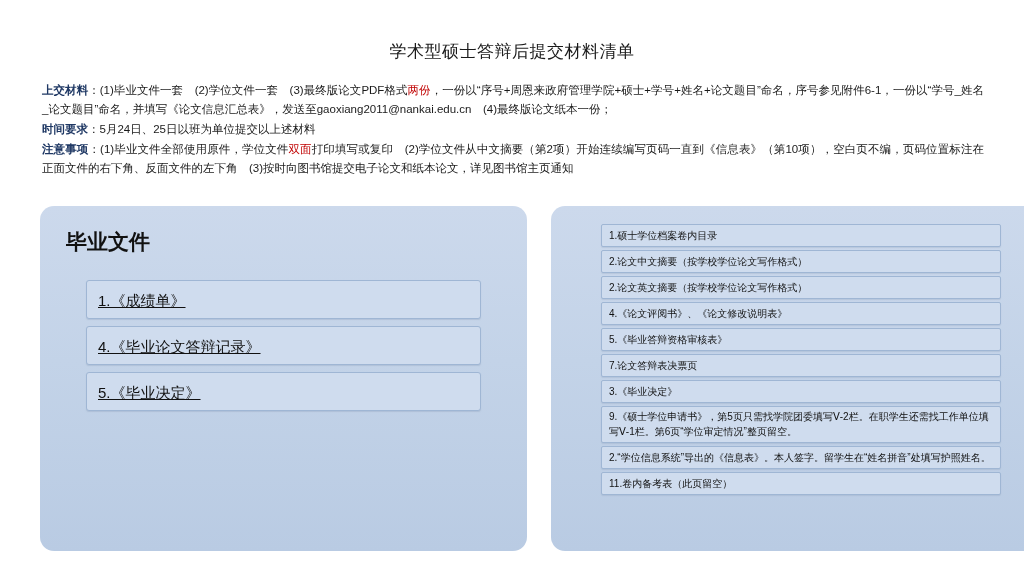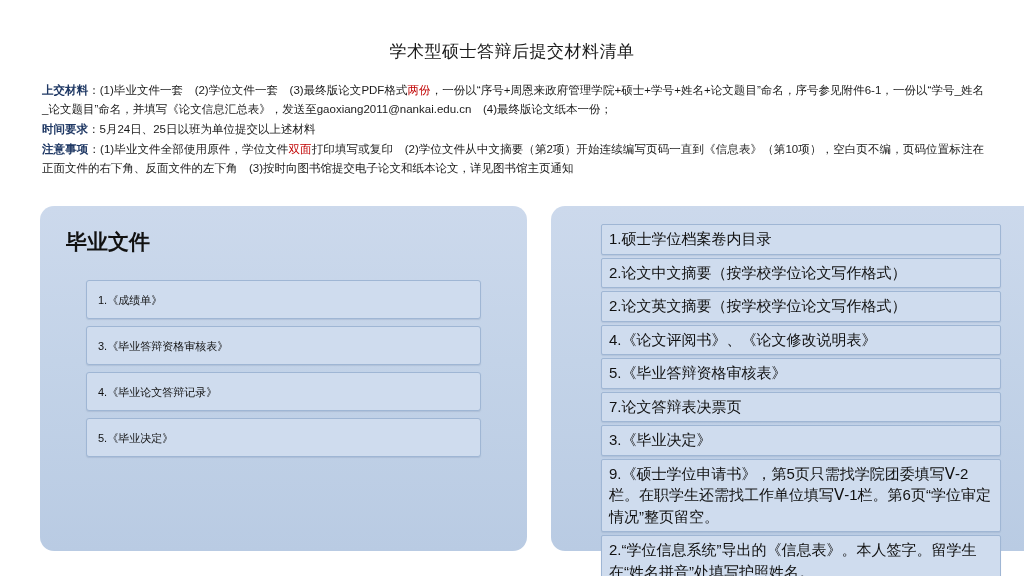--- a/index.html
+++ b/index.html
@@ -79,38 +79,39 @@
     color: #111111;
     padding: 22px 0 0 26px;
   }
   .list-left {
     margin: 24px 24px 0 46px;
   }
   .item-left {
     background: #cfdcee;
     border: 1px solid #9fb6d4;
     border-radius: 3px;
-    font-size: 11px;
+    font-size: 15px;
     color: #111;
     height: 39px;
     line-height: 39px;
     padding-left: 11px;
     margin-bottom: 7px;
     box-sizing: border-box;
     width: 395px;
     box-shadow: 0 1px 1px rgba(120,140,170,0.25);
+    text-decoration: underline;
   }
   .list-right {
     margin: 18px 26px 0 50px;
   }
   .item-right {
     background: #cfdcee;
     border: 1px solid #9fb6d4;
     border-radius: 2px;
-    font-size: 15px;
+    font-size: 10px;
     color: #111;
     padding: 3px 6px 3px 7px;
     margin-bottom: 3px;
     box-sizing: border-box;
     width: 400px;
     line-height: 1.5;
     box-shadow: 0 1px 1px rgba(120,140,170,0.2);
   }
   .item-right.two-line {
     line-height: 1.45;
@@ -134,21 +135,20 @@
       <span class="lbl">注意事项</span><span class="colon">：</span><span>(1)毕业文件全部使用原件，学位文件</span><span class="red">双面</span><span>打印填写或复印　(2)学位文件从中文摘要（第2项）开始连续编写页码一直到《信息表》（第10项），空白页不编，页码位置标注在正面文件的右下角、反面文件的左下角　(3)按时向图书馆提交电子论文和纸本论文，详见图书馆主页通知</span>
     </p>
   </div>
 
   <div class="panels">
 
     <div class="panel panel-left">
       <div class="panel-title">毕业文件</div>
       <div class="list-left">
         <div class="item-left">1.《成绩单》</div>
-        <div class="item-left">3.《毕业答辩资格审核表》</div>
         <div class="item-left">4.《毕业论文答辩记录》</div>
         <div class="item-left">5.《毕业决定》</div>
       </div>
     </div>
 
     <div class="panel panel-right">
       <div class="list-right">
         <div class="item-right">1.硕士学位档案卷内目录</div>
         <div class="item-right">2.论文中文摘要（按学校学位论文写作格式）</div>
         <div class="item-right">2.论文英文摘要（按学校学位论文写作格式）</div>

